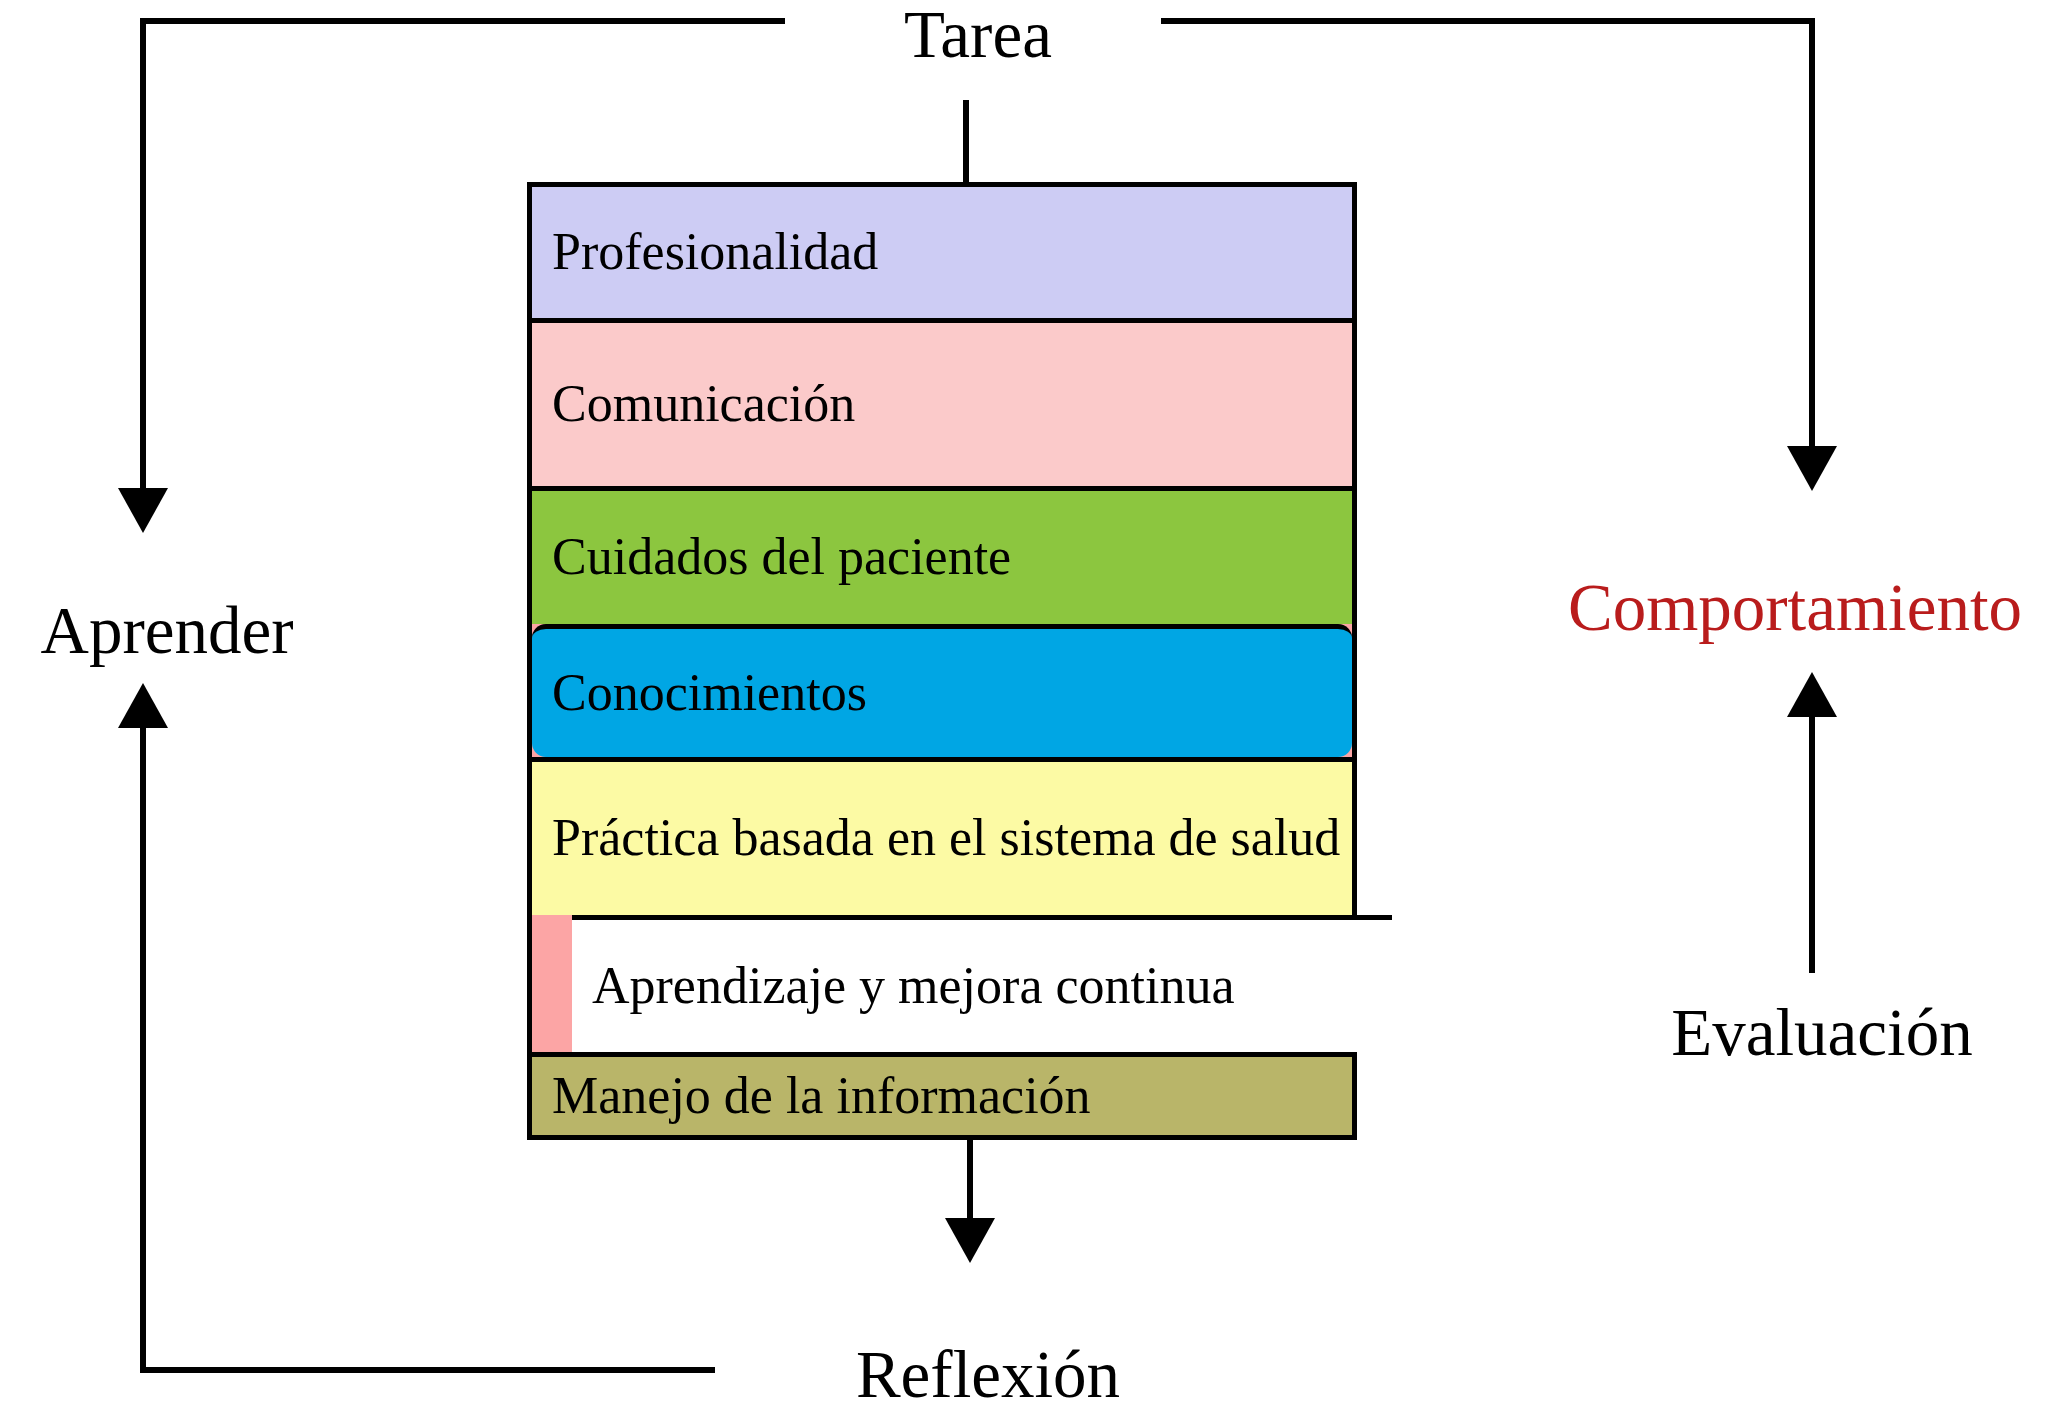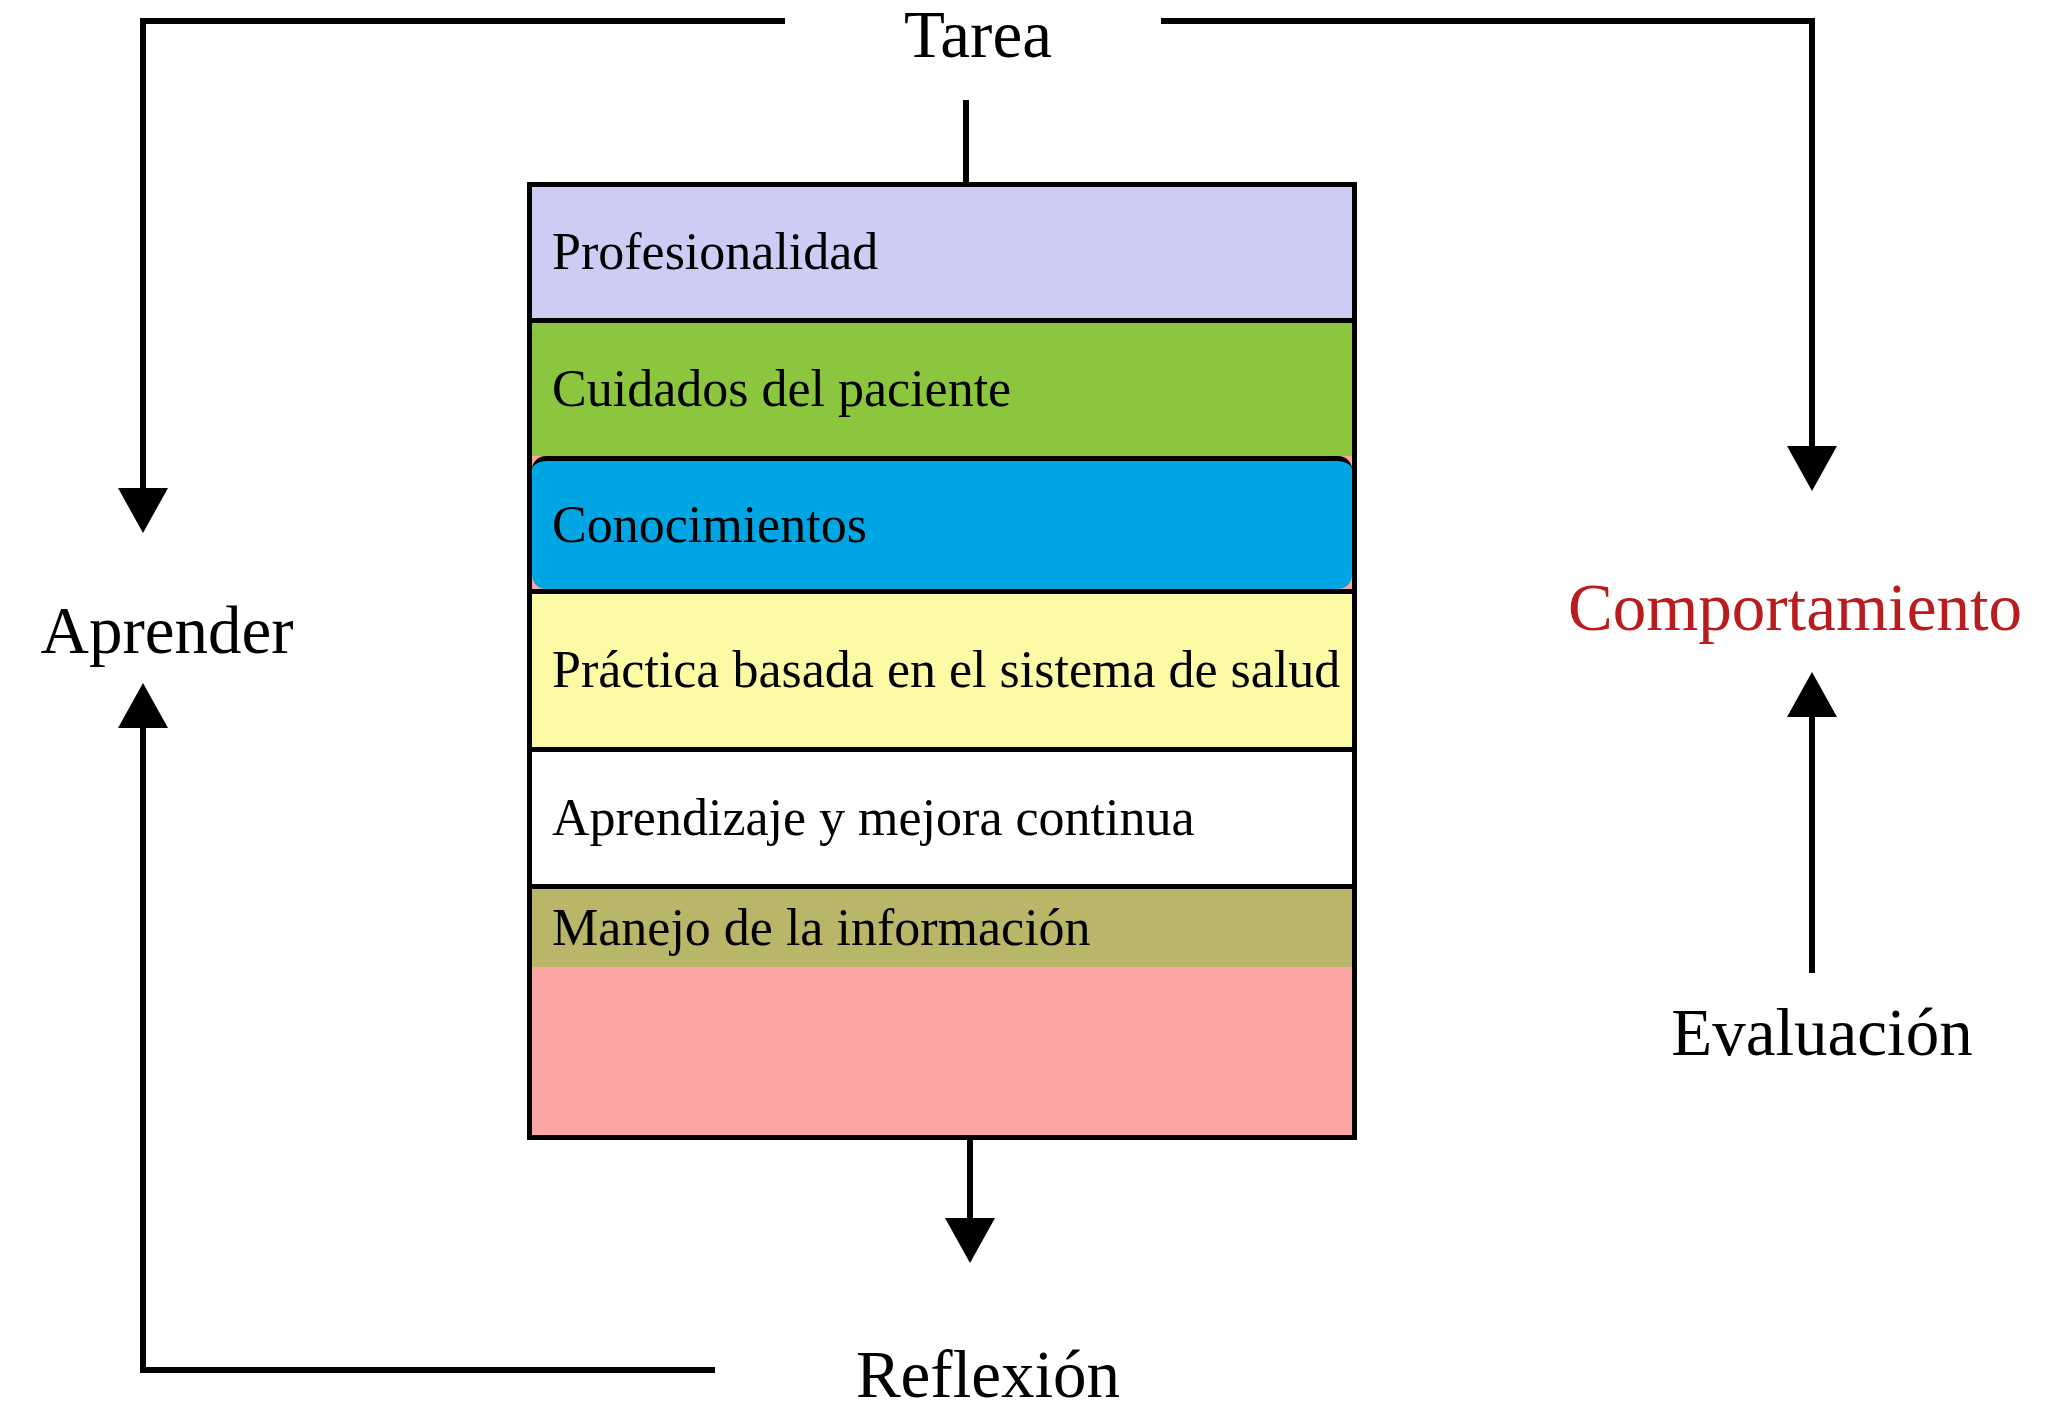--- a/index.html
+++ b/index.html
@@ -93,30 +93,33 @@
 
   <div class="arrowhead arr-up" style="left: 1787px; top: 672px; border-bottom-color: rgb(0, 0, 0);"></div>
   <div class="line" style="left: 1809px; top: 715px; width: 6px; height: 258px; background: rgb(0, 0, 0);"></div>
 
   <div class="line" style="left: 963px; top: 100px; width: 6px; height: 84px; background: rgb(0, 0, 0);"></div>
 
   <div class="competency-box" style="border-color: rgb(0, 0, 0);">
       <div class="competency-row" style="height: 131px; background: rgb(205, 204, 244); border-top-color: rgb(0, 0, 0);">
         <span class="row-label">Profesionalidad</span>
       </div>
+      <div class="competency-row" style="height: 168px; background: rgb(251, 202, 202); border-top-color: rgb(0, 0, 0);">
+        <span class="row-label">Comunicación</span>
+      </div>
       <div class="competency-row" style="height: 138px; background: rgb(140, 198, 63); border-top-color: rgb(0, 0, 0);">
         <span class="row-label">Cuidados del paciente</span>
       </div>
       <div class="competency-row" style="height: 133px; background: rgb(0, 166, 228); border-top-color: rgb(0, 0, 0); border-radius: 14px;">
         <span class="row-label">Conocimientos</span>
       </div>
       <div class="competency-row" style="height: 158px; background: rgb(252, 250, 164); border-top-color: rgb(0, 0, 0);">
         <span class="row-label">Práctica basada en el sistema de salud</span>
       </div>
-      <div class="competency-row" style="height: 137px; background: rgb(255, 255, 255); border-top-color: rgb(0, 0, 0);">
+      <div class="competency-row" style="height: 137px; background: rgb(255, 255, 255); border-top-color: rgb(0, 0, 0); margin-left: 40px;">
         <span class="row-label">Aprendizaje y mejora continua</span>
       </div>
       <div class="competency-row" style="height: 83px; background: rgb(185, 181, 105); border-top-color: rgb(0, 0, 0);">
         <span class="row-label">Manejo de la información</span>
       </div>
     </div>
 
   <div class="line" style="left: 967px; top: 1140px; width: 6px; height: 90px; background: rgb(0, 0, 0);"></div>
   <div class="arrowhead arr-down" style="left: 945px; top: 1218px; border-top-color: rgb(0, 0, 0);"></div>
 

